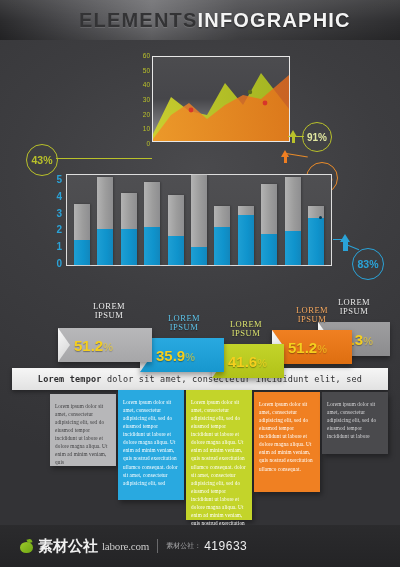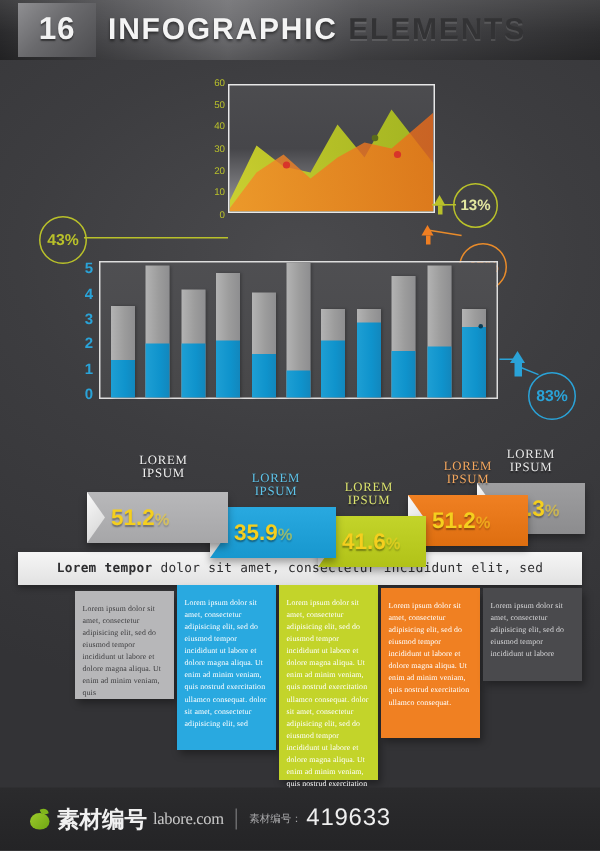--- a/index.html
+++ b/index.html
@@ -201,35 +201,32 @@
   #brand-cn{
     margin-left:5px;font-size:15px;font-weight:bold;color:#f0f0f0;letter-spacing:0px;
     font-family:"DejaVu Sans", sans-serif;
   }
   #brand-en{
     margin-left:4px;font-size:11px;color:#c9c9c9;
     font-family:"Liberation Serif", serif;letter-spacing:-.2px;
   }
   #divider{margin:0 8px;width:1px;height:14px;background:#6a6a6c;}
   #sn-label{font-size:7px;color:#a9a9ab;font-family:"DejaVu Sans", sans-serif;}
-  #sn-value{margin-left:3px;font-size:16px;color:#efefef;letter-spacing:.5px;}
+  #sn-value{margin-left:3px;font-size:12px;color:#efefef;letter-spacing:.5px;}
 </style>
 </head>
 <body>
 
 <div id="page">
 
   <div id="header">
     <div id="header-sheen"></div>
-    <div id="num-box">
-      <span>16</span>
-    </div>
     <div id="title-wrap">
+      <span id="title-sub">ELEMENTS</span>
       <span id="title-main">INFOGRAPHIC</span>
-      <span id="title-sub">ELEMENTS</span>
     </div>
   </div>
 
   <div id="line-section">
     <div id="line-axis">
         <div style="top: 0px;">60</div>
         <div style="top: 14.6667px;">50</div>
         <div style="top: 29.3333px;">40</div>
         <div style="top: 44px;">30</div>
         <div style="top: 58.6667px;">20</div>
@@ -250,21 +247,21 @@
         </defs>
         <polygon points="0,84 0,77 18,40 36,54 54,58 72,26 90,48 108,16 136,52 136,84" fill="url(#gGreen)" opacity="0.93"></polygon>
         <polygon points="0,84 0,82 18,58 36,46 54,62 72,48 90,38 108,42 136,18 136,84" fill="url(#gOrange)" opacity="0.80"></polygon>
         <circle cx="38" cy="53" r="2.4" fill="#d8352a"></circle>
         <circle cx="97" cy="35" r="2.2" fill="#5a6b1c"></circle>
         <circle cx="112" cy="46" r="2.4" fill="#d8352a"></circle>
       </svg>
     </div>
     <div class="badge" id="badge-left">43%</div>
     <div class="connector" id="conn-left"></div>
-    <div class="badge" id="badge-13">13%</div>
+    <div class="badge" id="badge-13">91%</div>
     <div class="connector" id="conn-13"></div>
     <div class="uparrow" id="arrow-13"></div>
     <div id="arrow-13b"></div>
     <div class="badge" id="badge-43r">43%</div>
     <div class="connector" id="conn-43r"></div>
     <div class="uparrow" id="arrow-43"></div>
     <div id="arrow-43b"></div>
   </div>
 
   <div id="bar-section">
@@ -384,20 +381,20 @@
       <div class="col" style="left: 322px; top: 2px; height: 62px; background: linear-gradient(rgb(74, 74, 77), rgb(74, 74, 77));">
         <p style="color: rgb(216, 216, 218);">Lorem ipsum dolor sit amet, consectetur adipisicing elit, sed do eiusmod tempor incididunt ut labore</p>
       </div>
     </div>
 
   <div id="footer">
     <div id="apple">
       <div class="leaf"></div>
         <div class="body"></div>
     </div>
-    <span id="brand-cn">素材编号</span>
+    <span id="brand-cn">素材公社</span>
     <span id="brand-en">labore.com</span>
     <div id="divider"></div>
-    <span id="sn-label">素材编号：</span>
+    <span id="sn-label">素材公社：</span>
     <span id="sn-value">419633</span>
   </div>
 
 </div>
 
 </body></html>

